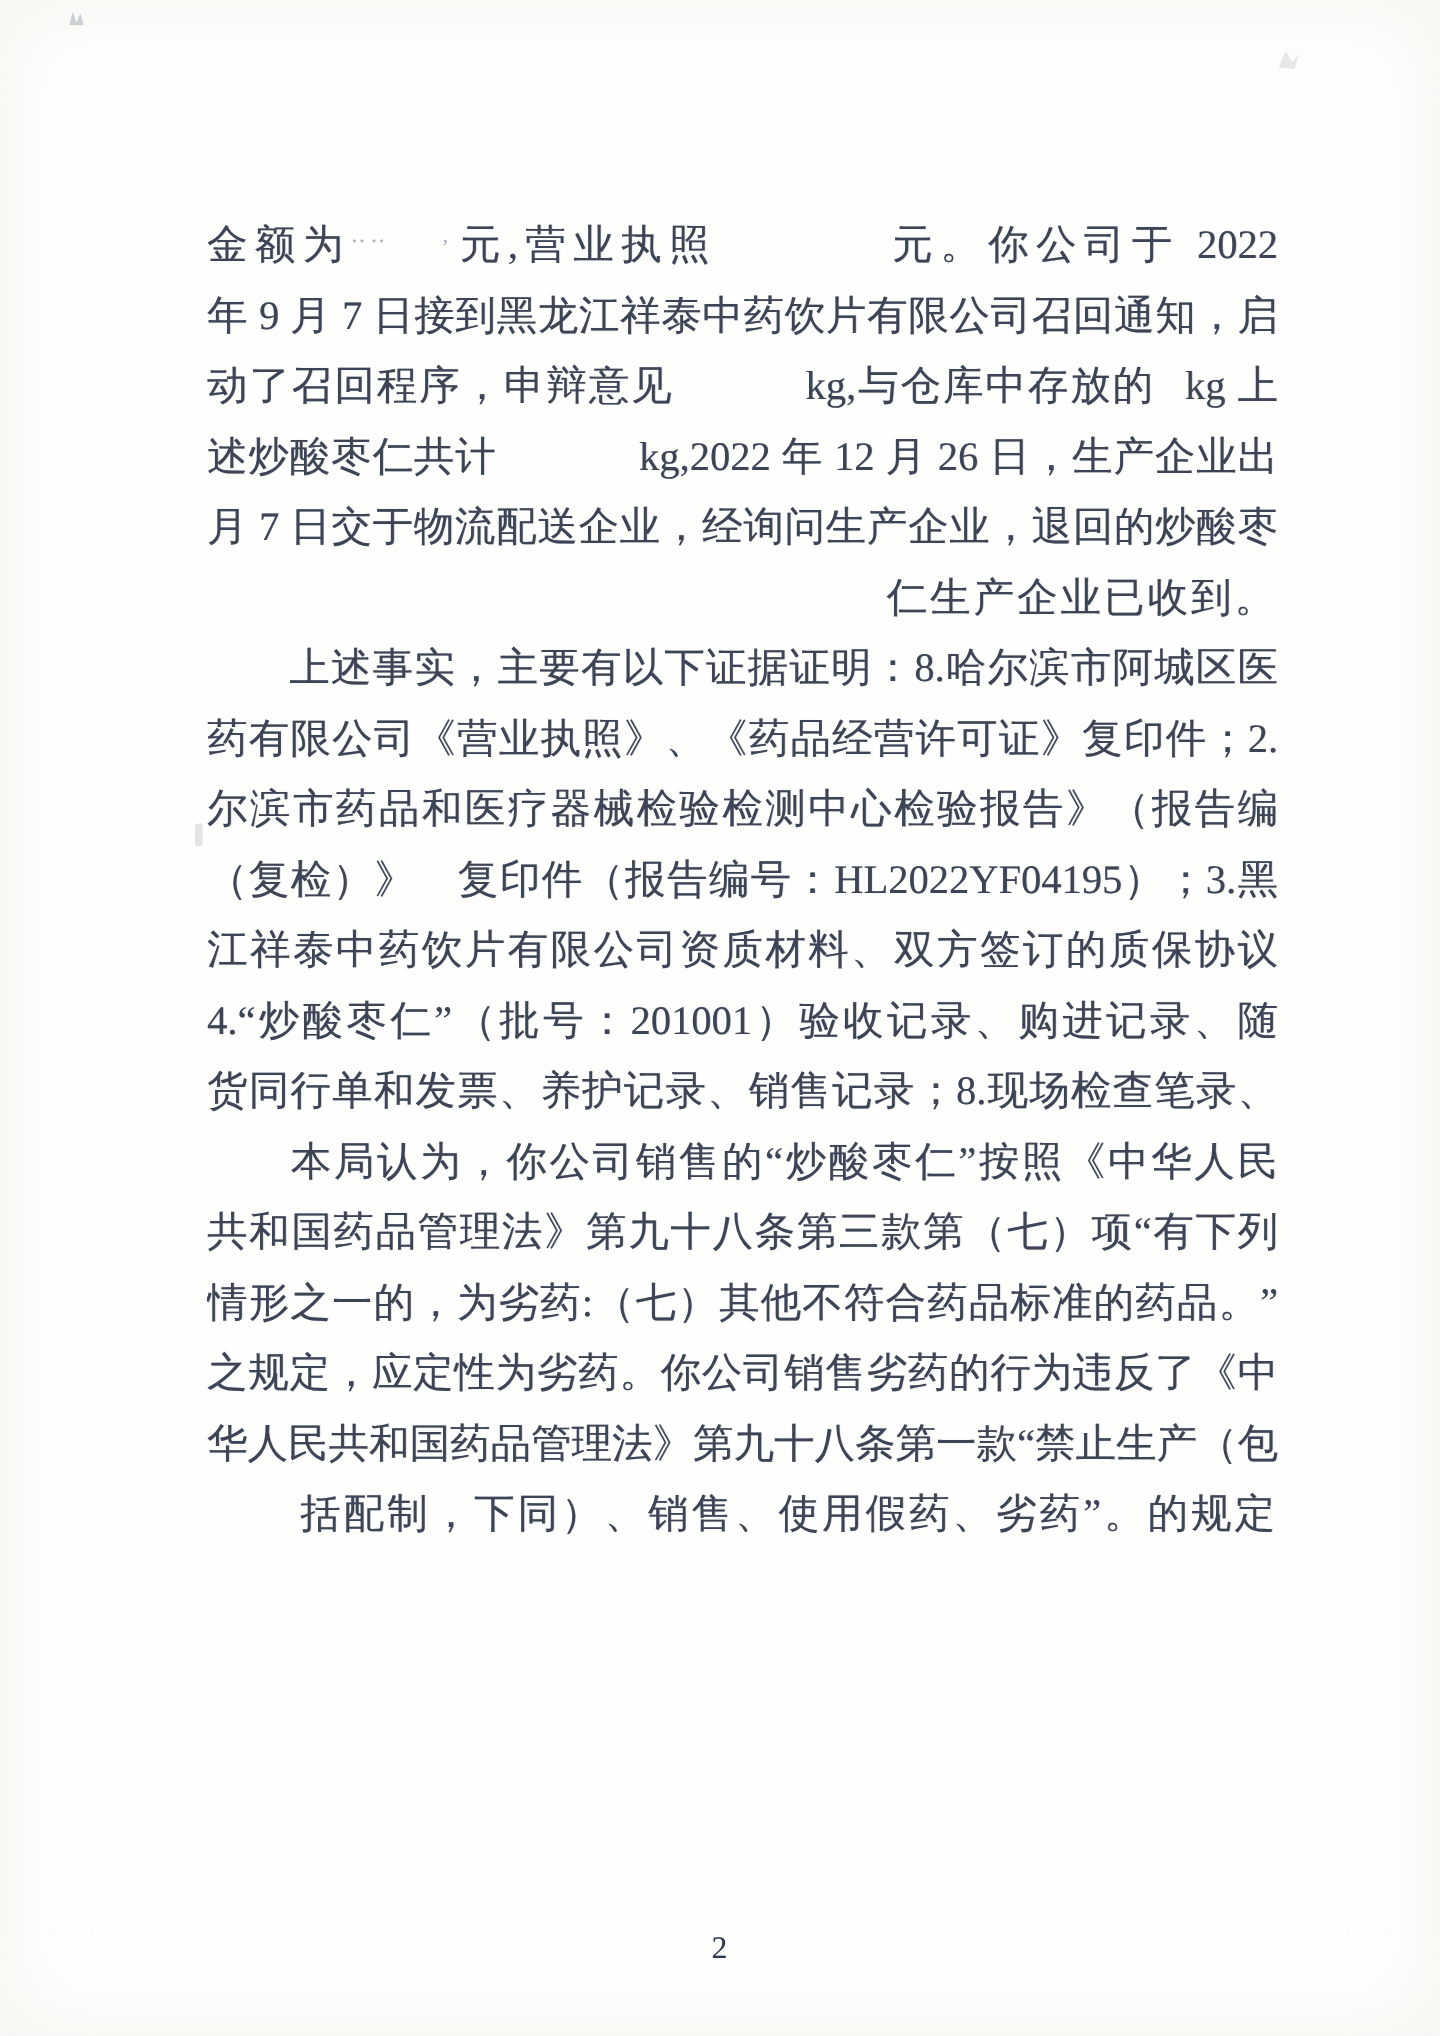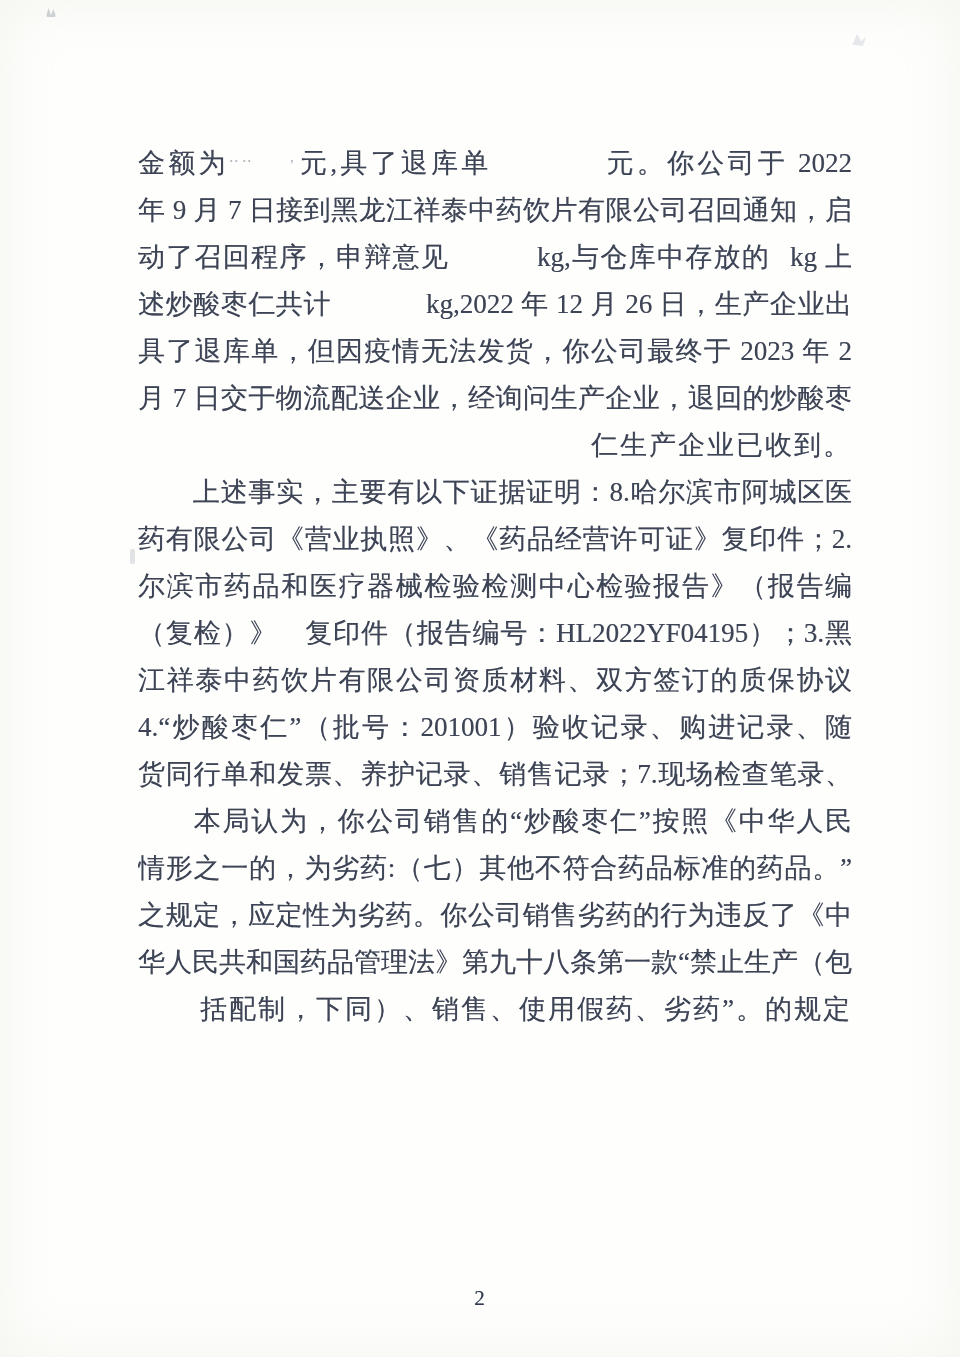--- a/index.html
+++ b/index.html
@@ -77,35 +77,35 @@
 </style>
 </head>
 <body>
 
 <div class="page">
   <div class="speck speck-1"></div>
   <div class="speck speck-2"></div>
   <div class="speck speck-3"></div>
 
   <div class="text-block">
-      <div class="line just"><span class="seg">金额为</span><span class="redaction" style="width: 68px;">‥‥ ,</span><span class="seg">元,具了退库单</span><span class="gap" style="width: 112px;"></span><span class="seg">元。你公司于 2022</span></div>
+      <div class="line just"><span class="seg">金额为</span><span class="redaction" style="width: 68px;">‥‥ ,</span><span class="seg">元,营业执照</span><span class="gap" style="width: 112px;"></span><span class="seg">元。你公司于 2022</span></div>
       <div class="line just"><span class="seg">年 9 月 7 日接到黑龙江祥泰中药饮片有限公司召回通知，启</span></div>
       <div class="line just"><span class="seg">动了召回程序，申辩意见</span><span class="gap" style="width: 88px;"></span><span class="seg">kg,与仓库中存放的</span><span class="gap" style="width: 20px;"></span><span class="seg">kg 上</span></div>
       <div class="line just"><span class="seg">述炒酸枣仁共计</span><span class="gap" style="width: 95px;"></span><span class="seg">kg,2022 年 12 月 26 日，生产企业出</span></div>
-      <div class="line just"><span class="seg">具了退库单，但因疫情无法发货，你公司最终于 2023 年 2</span></div>
       <div class="line just"><span class="seg">月 7 日交于物流配送企业，经询问生产企业，退回的炒酸枣</span></div>
       <div class="line nat"><span class="seg">仁生产企业已收到。</span></div>
       <div class="line just"><span class="gap" style="width: 54px;"></span><span class="seg">上述事实，主要有以下证据证明：8.哈尔滨市阿城区医</span></div>
       <div class="line just"><span class="seg">药有限公司《营业执照》、《药品经营许可证》复印件；2.《哈</span></div>
       <div class="line just"><span class="seg">尔滨市药品和医疗器械检验检测中心检验报告》（报告编号：</span></div>
       <div class="line just"><span class="seg">（复检）》　复印件（报告编号：HL2022YF04195）；3.黑龙</span></div>
       <div class="line just"><span class="seg">江祥泰中药饮片有限公司资质材料、双方签订的质保协议等；</span></div>
       <div class="line just"><span class="seg">4.“炒酸枣仁”（批号：201001）验收记录、购进记录、随</span></div>
-      <div class="line just"><span class="seg">货同行单和发票、养护记录、销售记录；7.现场检查笔录、</span></div>
+      <div class="line just"><span class="seg">货同行单和发票、养护记录、销售记录；8.现场检查笔录、</span></div>
       <div class="line just"><span class="gap" style="width: 54px;"></span><span class="seg">本局认为，你公司销售的“炒酸枣仁”按照《中华人民</span></div>
+      <div class="line just"><span class="seg">共和国药品管理法》第九十八条第三款第（七）项“有下列</span></div>
       <div class="line just"><span class="seg">情形之一的，为劣药:（七）其他不符合药品标准的药品。”</span></div>
       <div class="line just"><span class="seg">之规定，应定性为劣药。你公司销售劣药的行为违反了《中</span></div>
       <div class="line just"><span class="seg">华人民共和国药品管理法》第九十八条第一款“禁止生产（包</span></div>
       <div class="line nat"><span class="seg">括配制，下同）、销售、使用假药、劣药”。的规定</span></div>
     </div>
 
   <div class="page-number">2</div>
 </div>
 
 </body></html>

